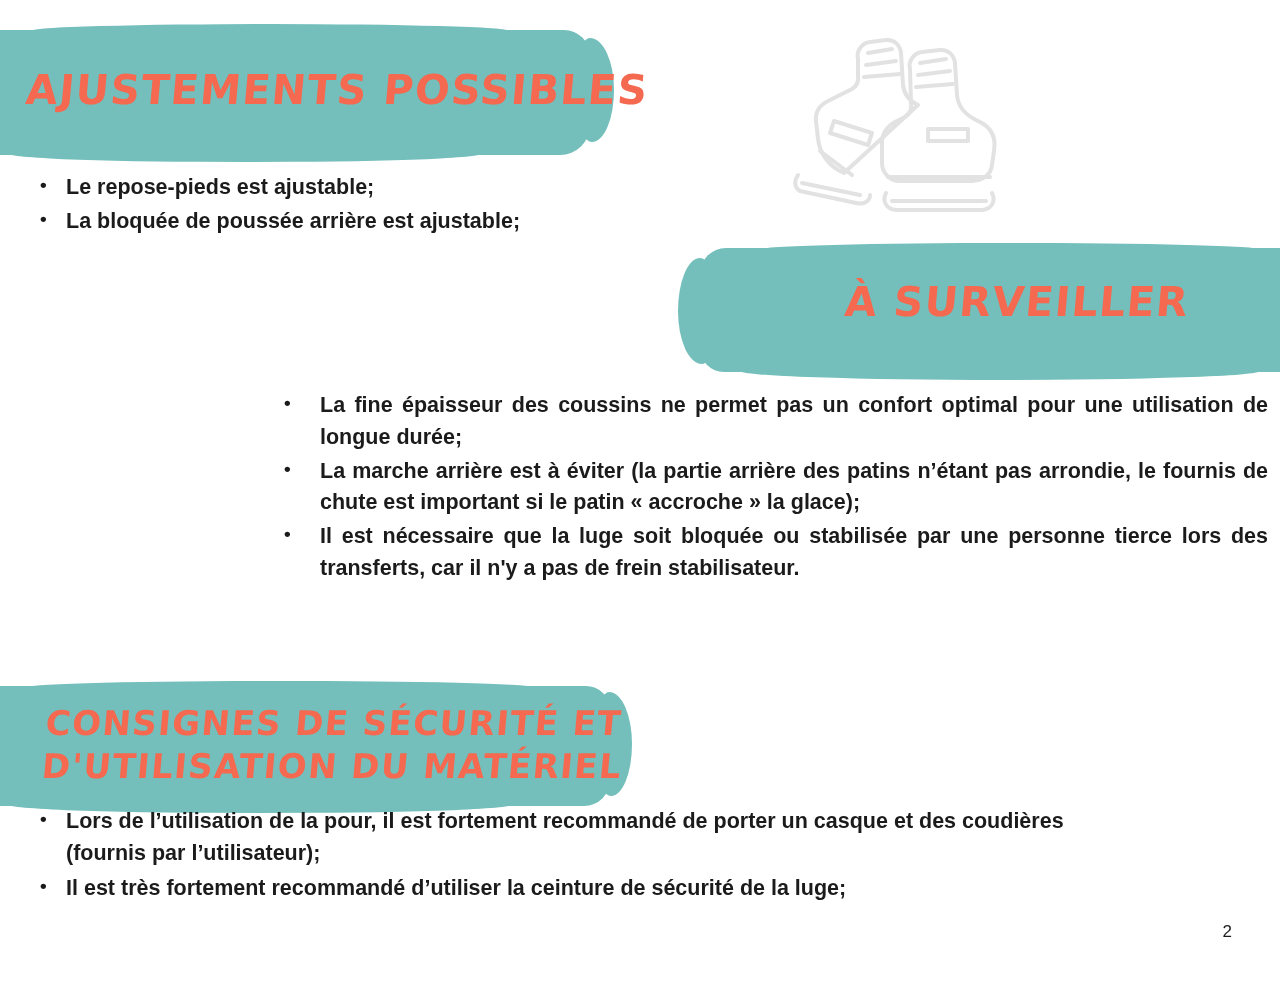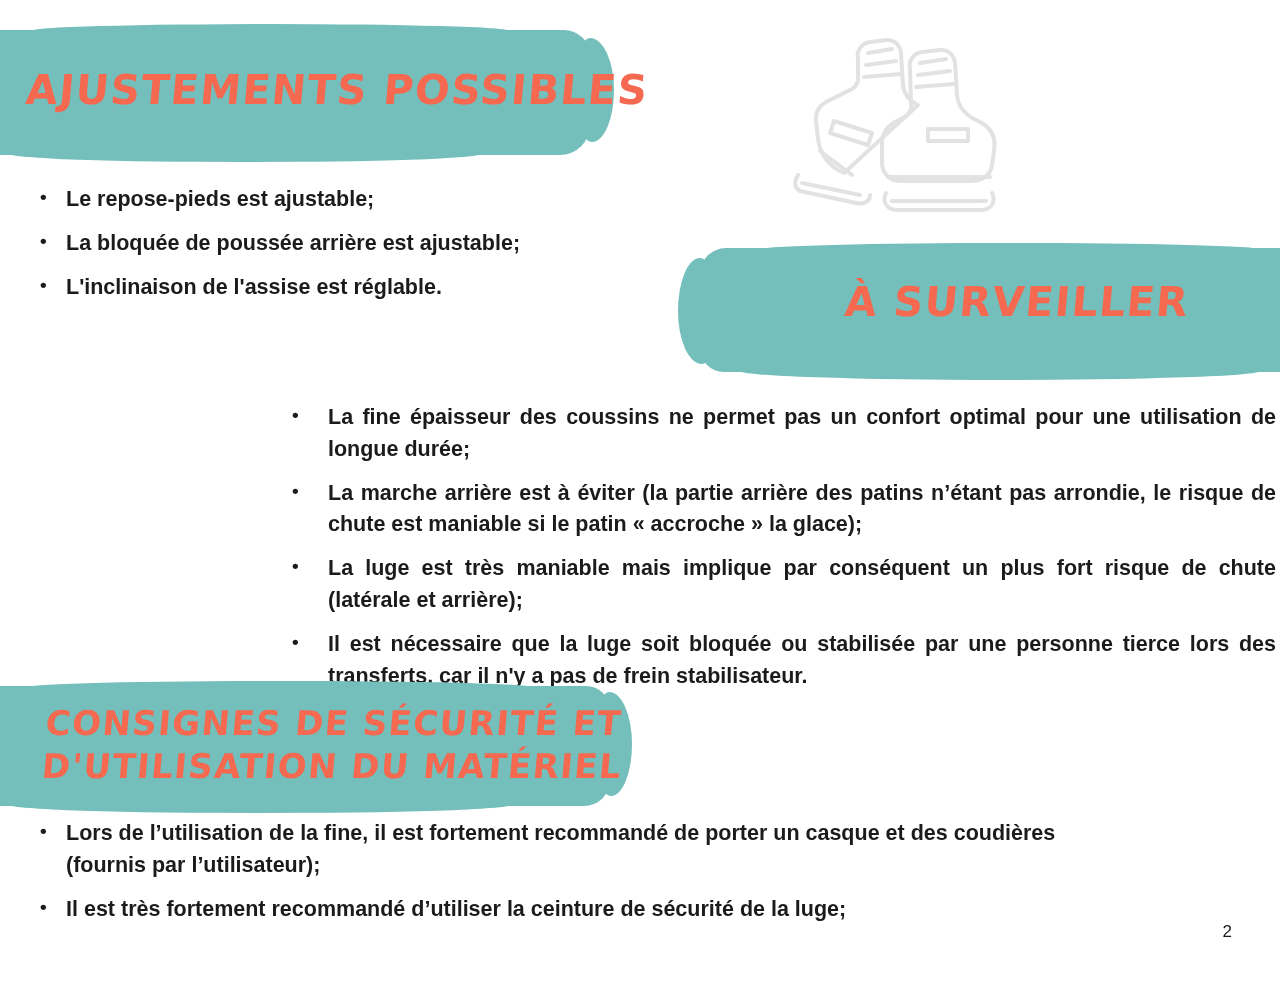--- a/index.html
+++ b/index.html
@@ -159,42 +159,41 @@
     padding: 0;
     position: absolute;
   }
   ul.bullets li {
     position: relative;
     padding-left: 40px;
     font-size: 21.5px;
     font-weight: 600;
     line-height: 1.48;
     color: #1b1b1b;
-    margin-top: 12px;
   }
   ul.bullets li::before {
     content: "•";
     position: absolute;
     left: 14px;
     top: -1px;
     font-size: 19px;
     color: #1b1b1b;
   }
 
   #list-adjustments {
     left: 26px;
     top: 172px;
     width: 680px;
   }
   #list-adjustments li {
     margin-bottom: 2px;
   }
 
   #list-watch {
-    left: 276px;
+    left: 268px;
     top: 390px;
     width: 1000px;
   }
   #list-watch li {
     text-align: justify;
     margin-bottom: 2px;
     padding-left: 52px;
   }
   #list-watch li::before {
     left: 16px;
@@ -269,45 +268,43 @@
   <div class="banner" id="banner-adjustments">
     <span class="brush-edge-r"></span>
     <span class="brush-edge-t"></span>
     <span class="brush-edge-b"></span>
   </div>
   <div class="banner-title" id="title-adjustments">AJUSTEMENTS POSSIBLES</div>
 
   <ul class="bullets" id="list-adjustments">
     <li>Le repose-pieds est ajustable;</li>
     <li>La bloquée de poussée arrière est ajustable;</li>
-    <li>L'inclinaison de l'assise est réglable.</li>
   </ul>
 
   <div class="banner" id="banner-watch">
     <span class="brush-edge-l"></span>
     <span class="brush-edge-t"></span>
     <span class="brush-edge-b"></span>
   </div>
   <div class="banner-title" id="title-watch">À SURVEILLER</div>
 
   <ul class="bullets" id="list-watch">
     <li>La fine épaisseur des coussins ne permet pas un confort optimal pour une utilisation de longue durée;</li>
-    <li>La marche arrière est à éviter (la partie arrière des patins n’étant pas arrondie, le risque de chute est maniable si le patin « accroche » la glace);</li>
-    <li>La luge est très maniable mais implique par conséquent un plus fort risque de chute (latérale et arrière);</li>
+    <li>La marche arrière est à éviter (la partie arrière des patins n’étant pas arrondie, le fournis de chute est important si le patin « accroche » la glace);</li>
     <li>Il est nécessaire que la luge soit bloquée ou stabilisée par une personne tierce lors des transferts, car il n'y a pas de frein stabilisateur.</li>
   </ul>
 
   <div class="banner" id="banner-safety">
     <span class="brush-edge-r"></span>
     <span class="brush-edge-t"></span>
     <span class="brush-edge-b"></span>
   </div>
   <div class="banner-title" id="title-safety">CONSIGNES DE SÉCURITÉ ET
 D'UTILISATION DU MATÉRIEL</div>
 
   <ul class="bullets" id="list-safety">
-    <li style="width:1040px;">Lors de l’utilisation de la fine, il est fortement recommandé de porter un casque et des coudières (fournis par l’utilisateur);</li>
+    <li style="width:1040px;">Lors de l’utilisation de la pour, il est fortement recommandé de porter un casque et des coudières (fournis par l’utilisateur);</li>
     <li>Il est très fortement recommandé d’utiliser la ceinture de sécurité de la luge;</li>
   </ul>
 
   <div id="page-number">2</div>
 
 </div>
 
 </body></html>

